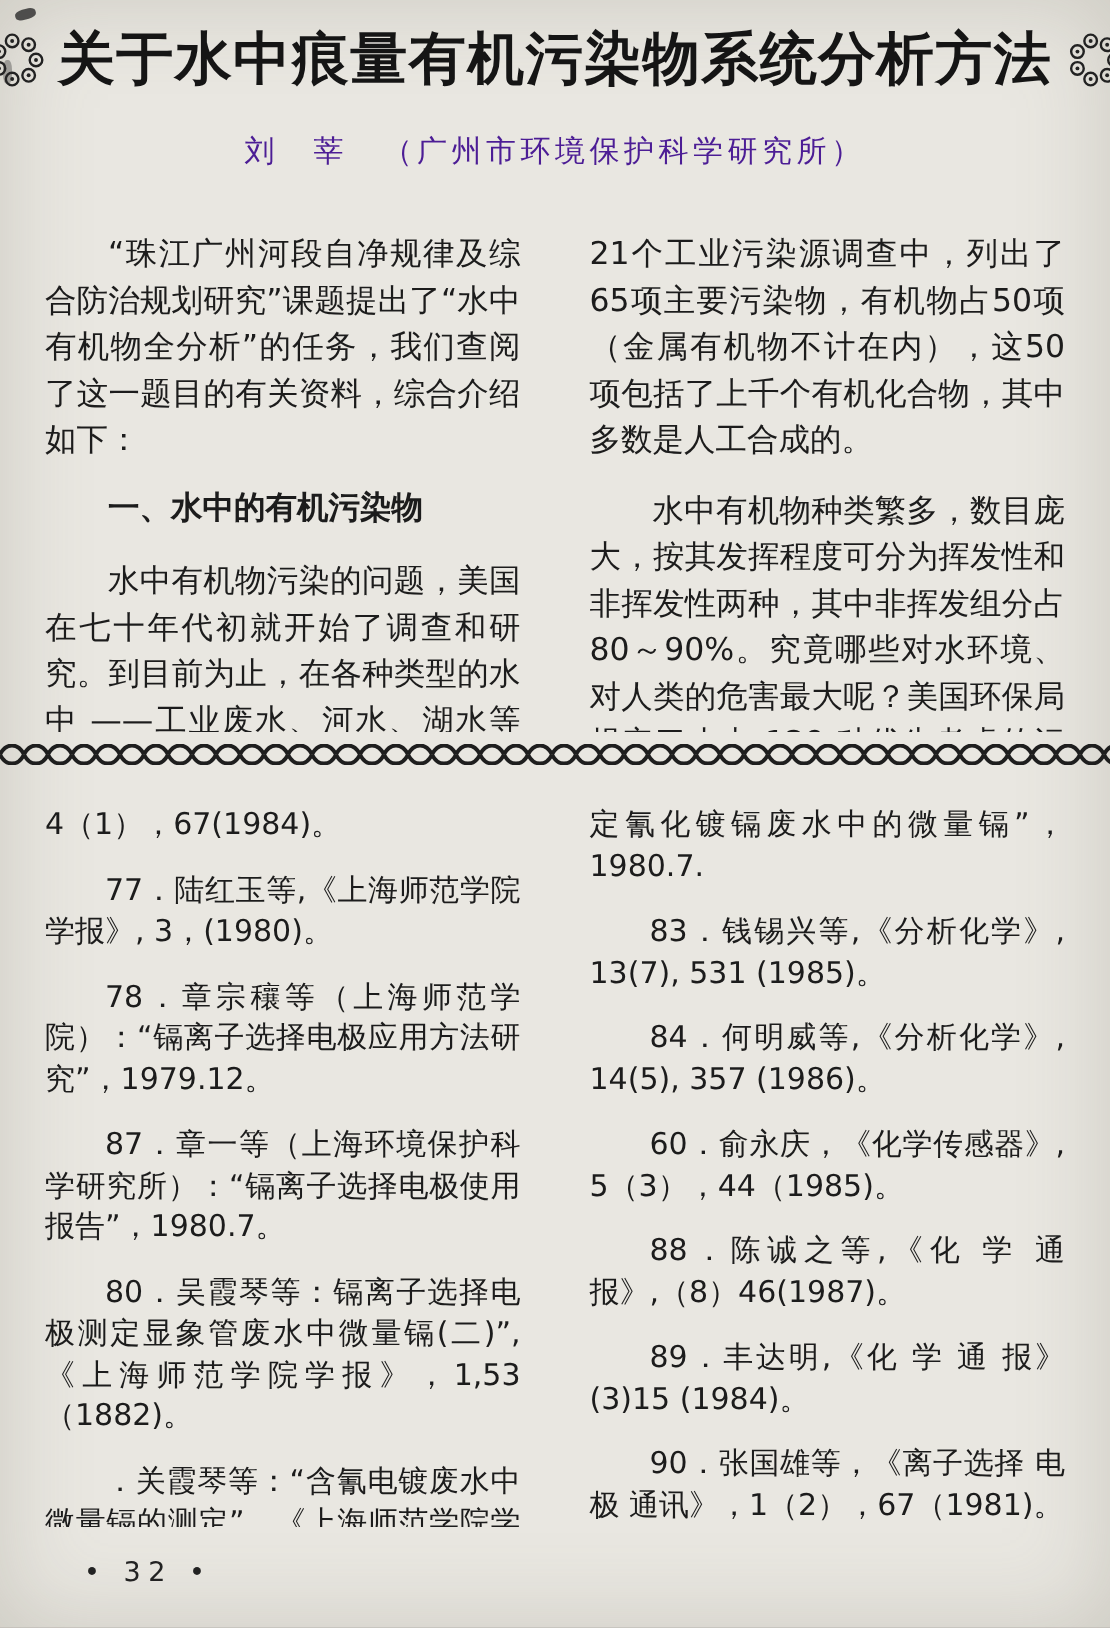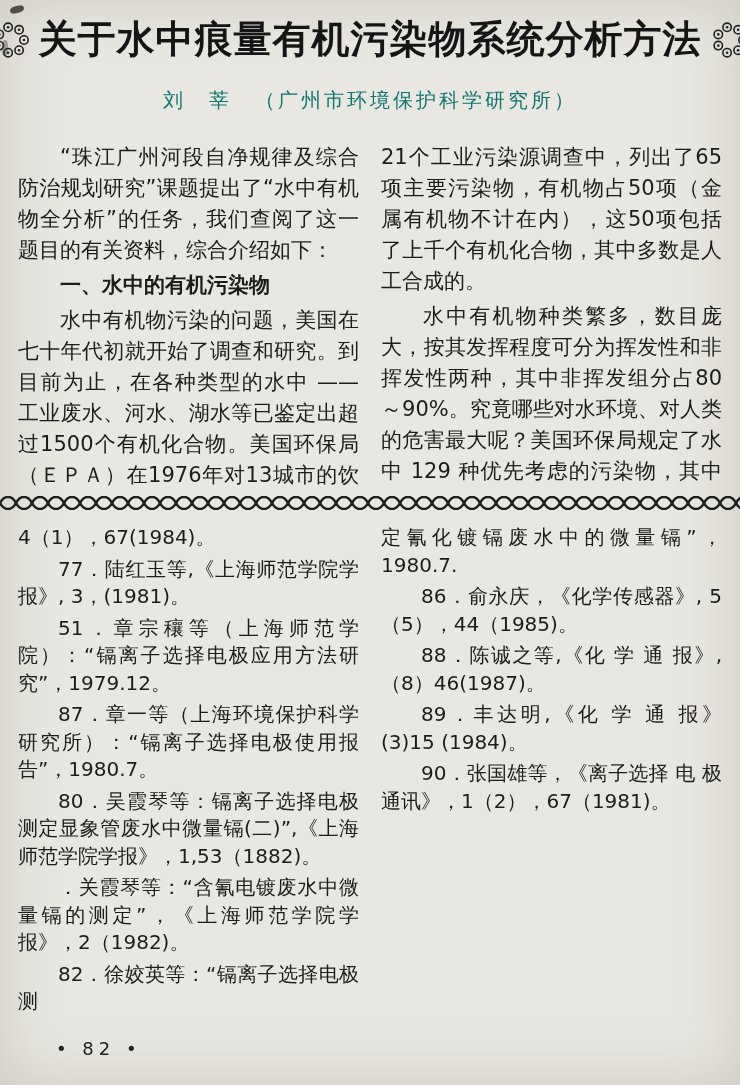--- a/index.html
+++ b/index.html
@@ -13,29 +13,29 @@
   .speck1{left:10px;top:6px;width:14px;height:7px;transform:rotate(-15deg);}
   .speck2{left:2px;top:40px;width:6px;height:16px;opacity:.35;}
   .header{padding-top:14px;}
   .title-row{display:flex;align-items:center;justify-content:center;gap:6px;}
   .ornament{flex:0 0 auto;}
   h1.title{
     margin:0;font-size:38px;font-weight:bold;letter-spacing:1px;
     white-space:nowrap;color:#151515;
   }
   .author{
-    text-align:center;margin-top:22px;font-size:20px;letter-spacing:3px;color:#0f766e;
+    text-align:center;margin-top:22px;font-size:20px;letter-spacing:3px;color:#4c1d95;
   }
   .cols{display:flex;gap:14px;padding:0 14px;margin-top:24px;}
   .cols.body-sec{height:350px;overflow:hidden;}
   .col{width:349px;}
-  .col p{margin:4px;text-align:justify;}
+  .col p{margin:16px;text-align:justify;}
   .body-sec p{font-size:21px;line-height:31px;}
   p.indent{text-indent:2em;}
-  p.bold{font-weight:bold;}
+  p.bold{font-weight:bold;font-family:Liberation Mono, monospace;}
   sup{font-size:.6em;vertical-align:super;line-height:0;}
   .divider{display:block;margin:8px 0 0 0;}
   .refs-sec{margin-top:10px;height:498px;overflow:hidden;}
   .refs-sec p{font-size:20px;line-height:27.5px;}
   .footer{
     position:absolute;left:56px;bottom:26px;
     font-size:18px;letter-spacing:5px;color:#222;
   }
 </style>
 </head>
@@ -111,31 +111,33 @@
         <path d="M0,7 C4,-1 12,-1 16,7" fill="none" stroke="#1e1e1e" stroke-width="2.6"></path>
         <path d="M0,7 C4,15 12,15 16,7" fill="none" stroke="#1e1e1e" stroke-width="2.6"></path>
       </pattern>
     </defs>
     <rect x="0" y="0" width="740" height="14" fill="url(#ropePat)"></rect>
   </svg>
 
   <div class="cols refs-sec">
     <div class="col">
         <p><span>4（1），67(1984)。</span></p>
-        <p class="indent"><span>77．陆红玉等,《上海师范学院学报》, 3，(1981)。</span></p>
-        <p class="indent"><span>51．章宗穰等（上海师范学院）：“镉离子选择电极应用方法研究”，1979.12。</span></p>
+        <p class="indent"><span>77．陆红玉等,《上海师范学院学报》, 3，(1980)。</span></p>
+        <p class="indent"><span>78．章宗穰等（上海师范学院）：“镉离子选择电极应用方法研究”，1979.12。</span></p>
         <p class="indent"><span>87．章一等（上海环境保护科学研究所）：“镉离子选择电极使用报告”，1980.7。</span></p>
         <p class="indent"><span>80．吴霞琴等：镉离子选择电极测定显象管废水中微量镉(二)”,《上海师范学院学报》，1,53（1882)。</span></p>
         <p class="indent"><span>．关霞琴等：“含氰电镀废水中微量镉的测定”，《上海师范学院学报》，2（1982)。</span></p>
         <p class="indent"><span>82．徐姣英等：“镉离子选择电极测</span></p>
       </div>
     <div class="col">
         <p><span>定氰化镀镉废水中的微量镉”，1980.7.</span></p>
-        <p class="indent"><span>86．俞永庆，《化学传感器》, 5（5），44（1985)。</span></p>
+        <p class="indent"><span>83．钱锡兴等,《分析化学》, 13(7), 531 (1985)。</span></p>
+        <p class="indent"><span>84．何明威等,《分析化学》, 14(5), 357 (1986)。</span></p>
+        <p class="indent"><span>60．俞永庆，《化学传感器》, 5（3），44（1985)。</span></p>
         <p class="indent"><span>88．陈诚之等,《化 学 通 报》,（8）46(1987)。</span></p>
         <p class="indent"><span>89．丰达明,《化 学 通 报》(3)15 (1984)。</span></p>
         <p class="indent"><span>90．张国雄等，《离子选择 电 极 通讯》，1（2），67（1981)。</span></p>
       </div>
   </div>
 
-  <div class="footer">• 82 •</div>
+  <div class="footer">• 32 •</div>
 
 </div>
 
 </body></html>

